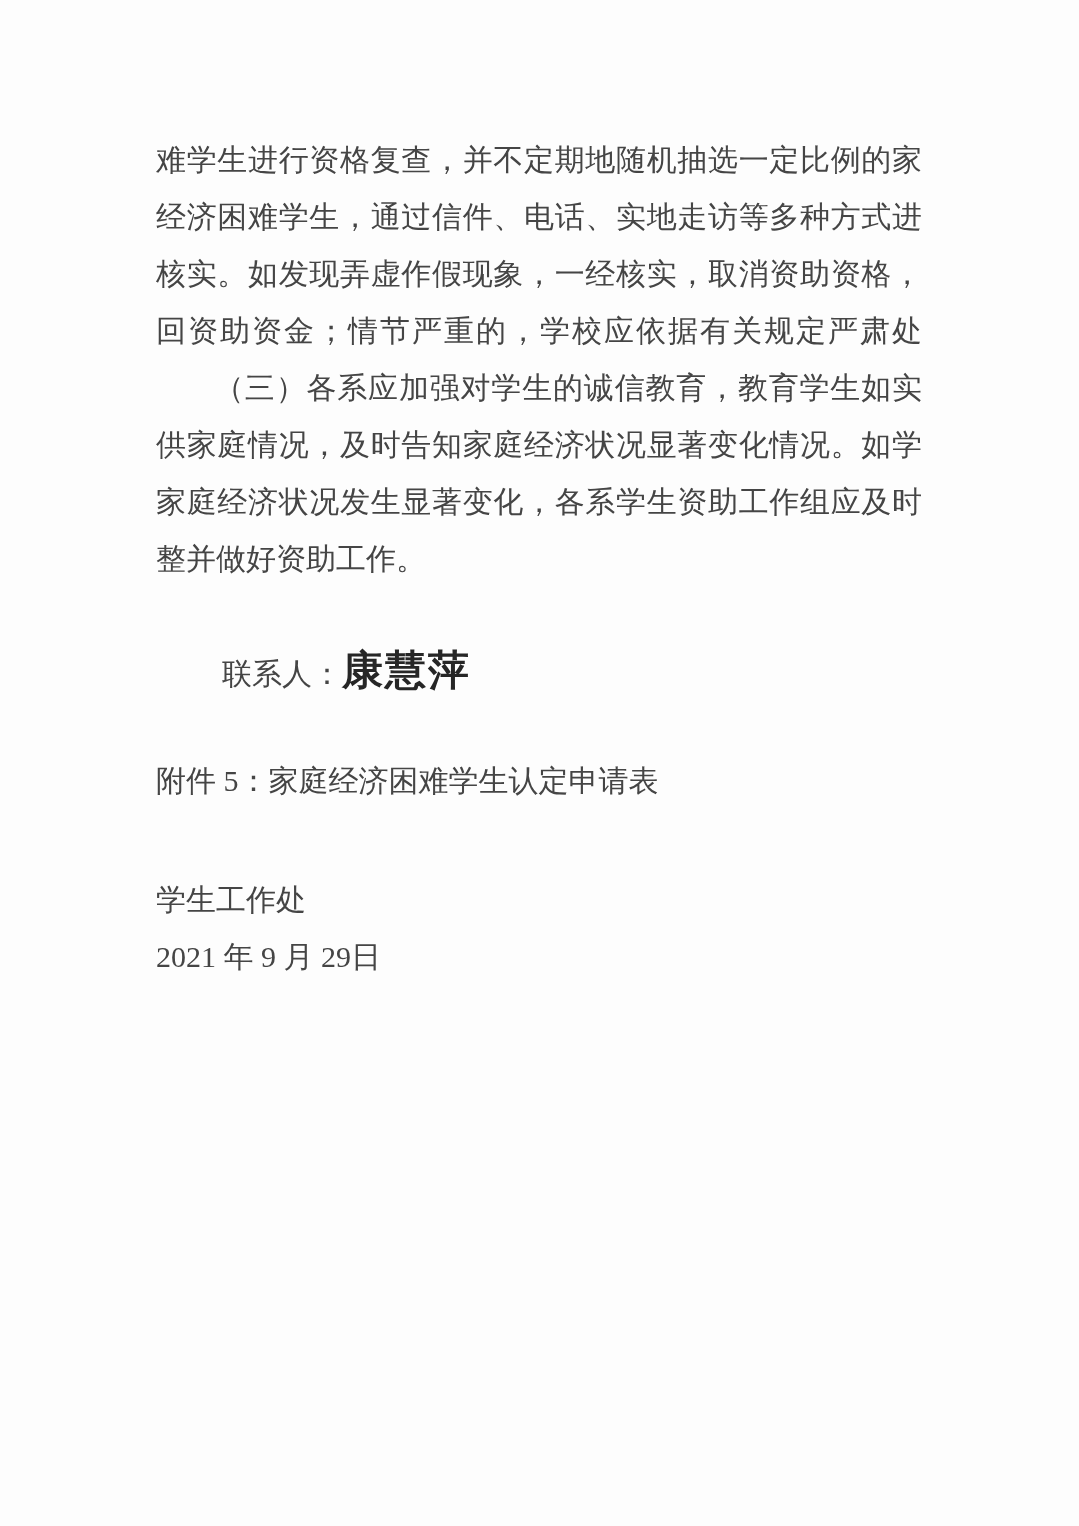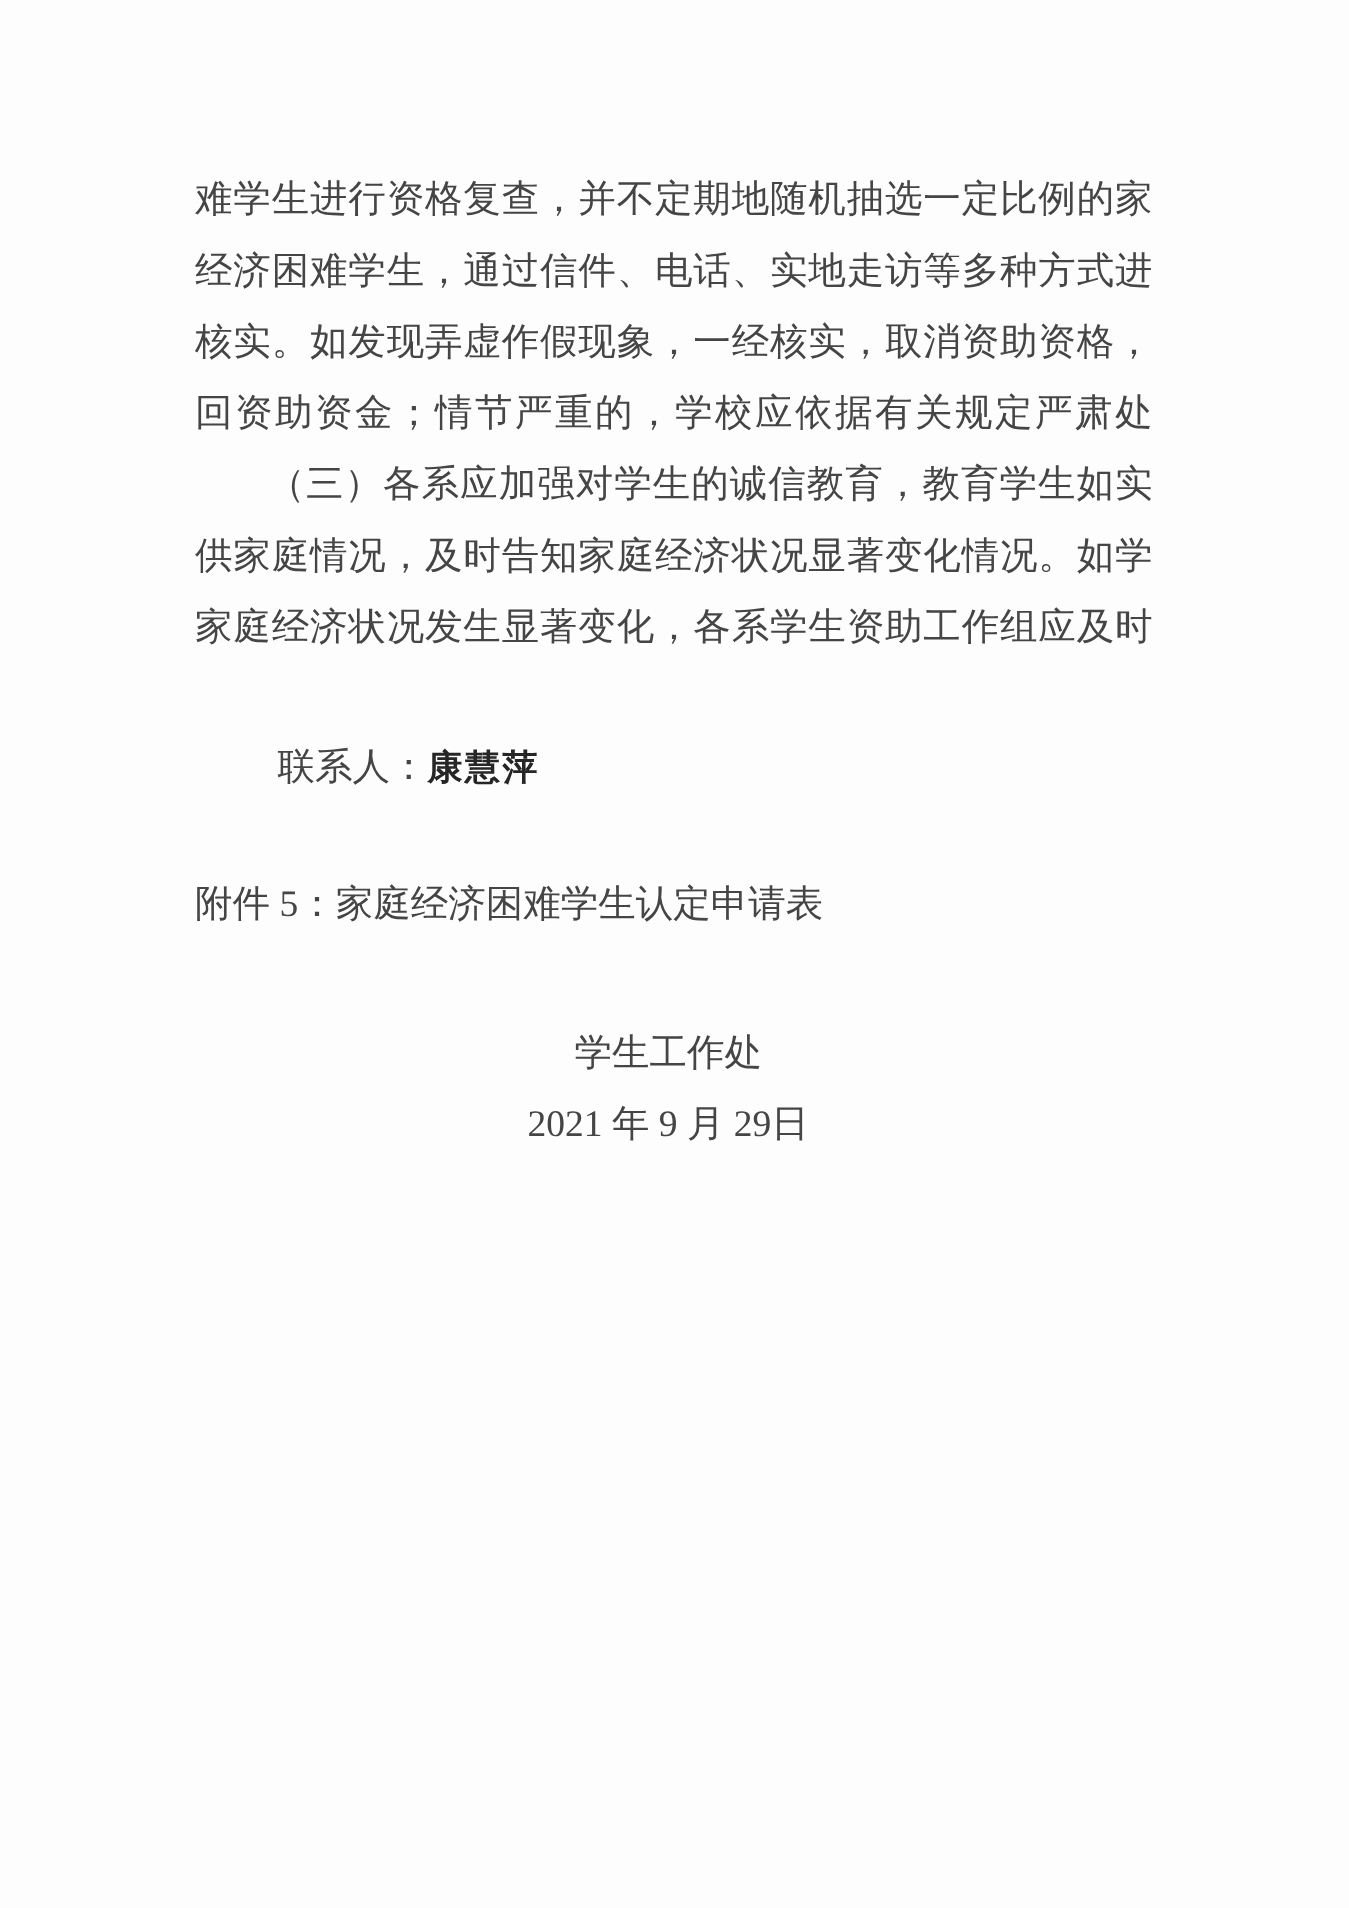--- a/index.html
+++ b/index.html
@@ -42,32 +42,32 @@
     text-indent: 58px;
   }
   
   .contact {
     margin-top: 55px;
     padding-left: 66px;
   }
   .person-name {
     font-family: "Liberation Sans", "DejaVu Sans", sans-serif;
     font-weight: 700;
-    font-size: 28px;
+    font-size: 41px;
     color: #262626;
     letter-spacing: 2px;
   }
   
   .attachments {
     margin-top: 53px;
   }
   
   .signature {
     margin-top: 62px;
-    text-align: center;
+    text-align: left;
     padding-right: 9px;
   }
 </style>
 </head>
 <body>
 
 <div class="page">
   <div class="content">
 
     <div class="body-text">
@@ -79,20 +79,21 @@
         <div class="line fill">核实。如发现弄虚作假现象，一经核实，取消资助资格，收</div>
 
         <div class="line fill">回资助资金；情节严重的，学校应依据有关规定严肃处理。</div>
 
         <div class="line indent fill">（三）各系应加强对学生的诚信教育，教育学生如实提</div>
 
         <div class="line fill">供家庭情况，及时告知家庭经济状况显著变化情况。如学生</div>
 
         <div class="line fill">家庭经济状况发生显著变化，各系学生资助工作组应及时调</div>
 
+        <div class="line">整并做好资助工作。</div>
 
     </div>
 
     <div class="contact">
       <div class="line">
         <span>联系人：</span><span class="person-name">康慧萍</span>
       </div>
     </div>
 
     <div class="attachments">

